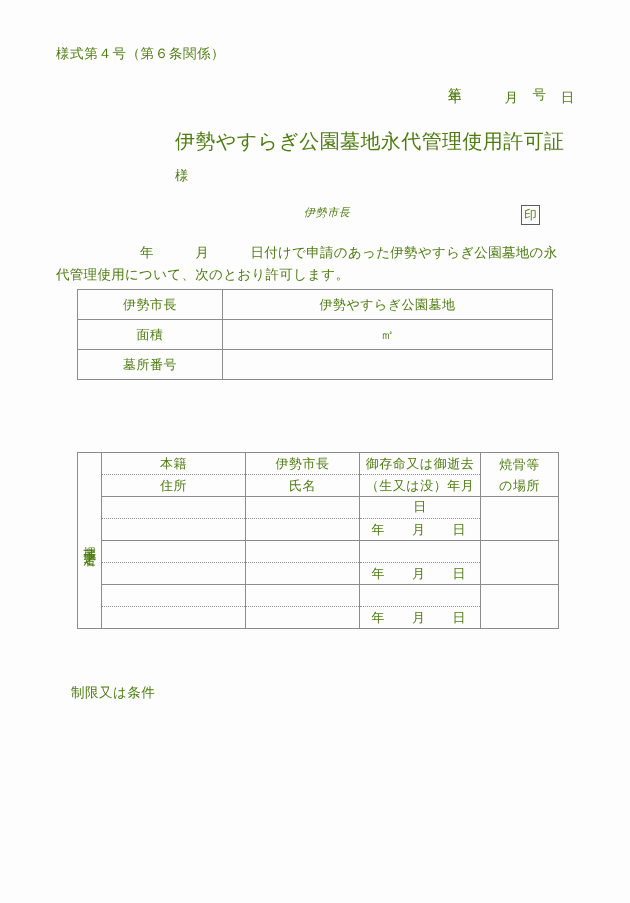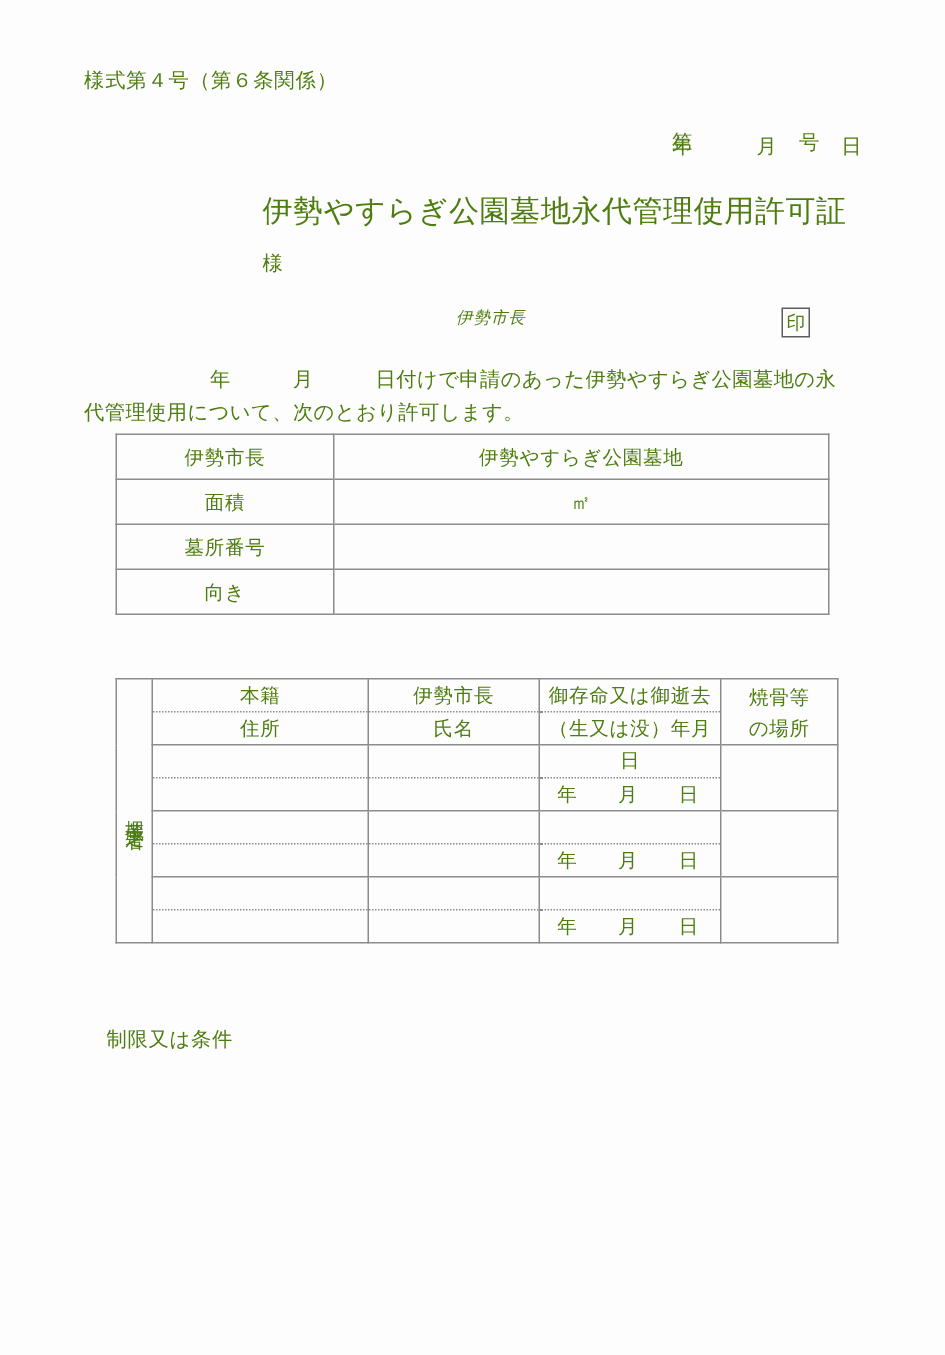--- a/index.html
+++ b/index.html
@@ -184,24 +184,20 @@
         <td>伊勢やすらぎ公園墓地</td>
       </tr>
       <tr>
         <td class="lab">面積</td>
         <td>㎡</td>
       </tr>
       <tr>
         <td class="lab">墓所番号</td>
         <td></td>
       </tr>
-      <tr>
-        <td class="lab">向き</td>
-        <td></td>
-      </tr>
     </tbody>
   </table>
 
   <table class="t2">
     <tbody>
 
       <tr class="hdr">
         <td class="vcol" rowspan="4">
           <span class="vlabel">埋蔵予定者</span>
         </td>

